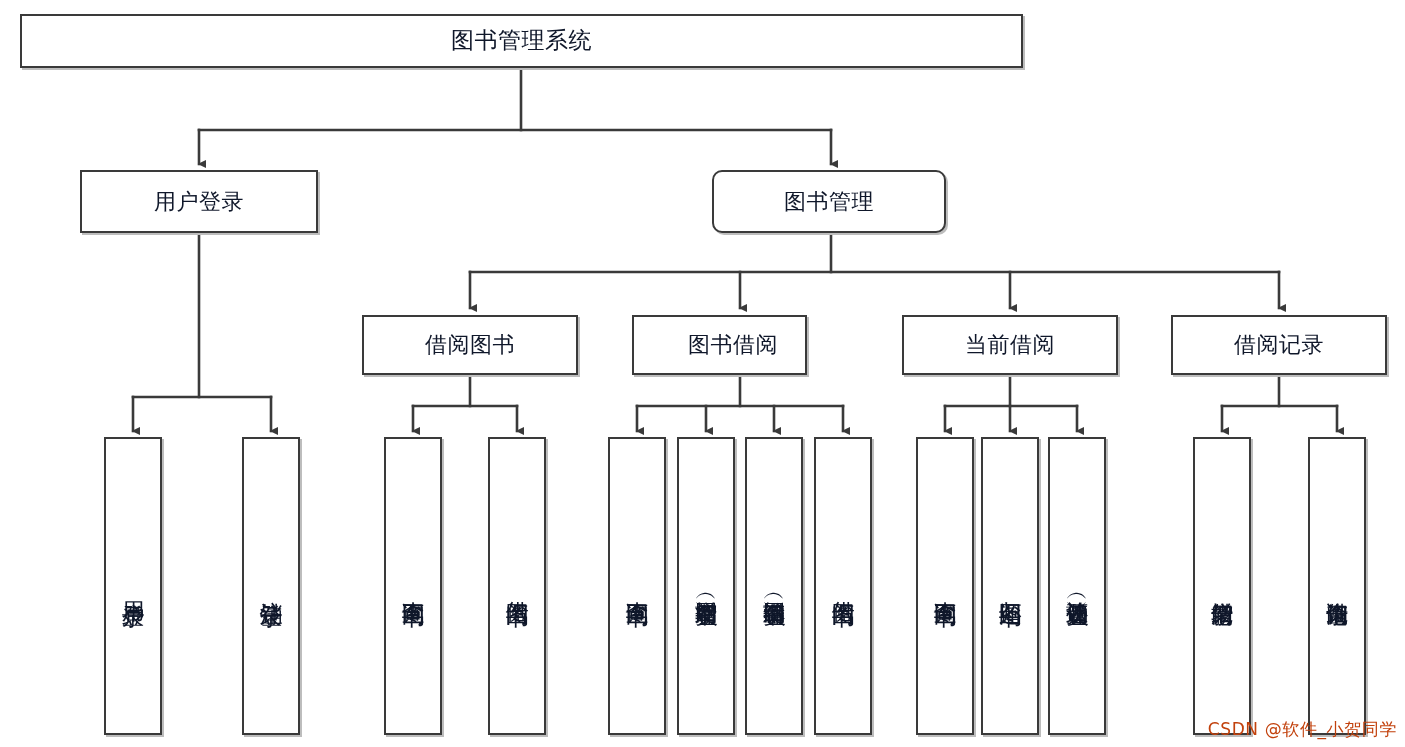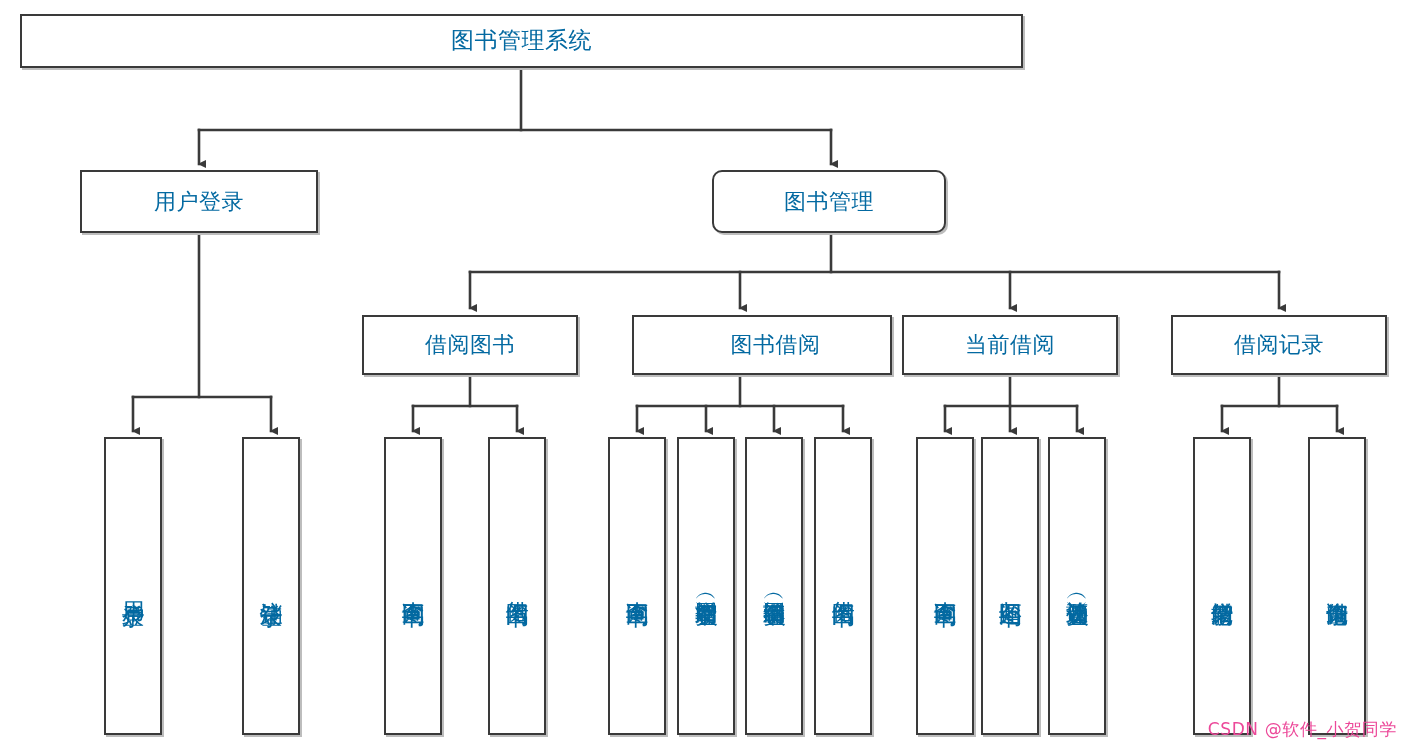--- a/index.html
+++ b/index.html
@@ -29,21 +29,21 @@
     box-sizing: border-box;
     background: #ffffff;
     border: 2px solid #3a3a3a;
     box-shadow: 2px 2px 0 0 #bdbdbd;
     display: flex;
     align-items: center;
     justify-content: center;
     z-index: 3;
   }
   .node .label {
-    color: #0369a1;
+    color: #0f172a;
     text-align: right;
     line-height: 1.18;
     letter-spacing: 0.5px;
     white-space: nowrap;
   }
   
   .h-node .label {
     font-size: 22px;
   }
   .root .label {
@@ -64,21 +64,21 @@
   }
   .leaf.tight .label {
     font-size: 22px;
     letter-spacing: 0.5px;
   }
   #watermark {
     position: absolute;
     right: 8px;
     bottom: 6px;
     font-size: 17px;
-    color: #ec4899;
+    color: #c2410c;
     letter-spacing: 0.6px;
     z-index: 9;
     font-family: "DejaVu Sans", "Liberation Sans", sans-serif;
     pointer-events: none;
   }
 </style>
 </head>
 <body>
 
 <div id="canvas">
@@ -140,21 +140,21 @@
   <div class="node h-node" style="left:80px; top:170px; width:238px; height:63px;">
     <span class="label">用户登录</span>
   </div>
   <div class="node h-node" style="left:712px; top:170px; width:234px; height:63px;border-radius:10px;">
     <span class="label">图书管理</span>
   </div>
 
   <div class="node h-node" style="left:362px; top:315px; width:216px; height:60px;">
     <span class="label">借阅图书</span>
   </div>
-  <div class="node h-node" style="left:632px; top:315px; width:260px; height:60px;padding-left:27px;">
+  <div class="node h-node" style="left:632px; top:315px; width:175px; height:60px;padding-left:27px;">
     <span class="label">图书借阅</span>
   </div>
   <div class="node h-node" style="left:1171px; top:315px; width:216px; height:60px;">
     <span class="label">借阅记录</span>
   </div>
   <div class="node h-node" style="left:902px; top:315px; width:216px; height:60px;">
     <span class="label">当前借阅</span>
   </div>
 
   <div class="node leaf" style="left:104px; top:437px; width:58px; height:298px;">

